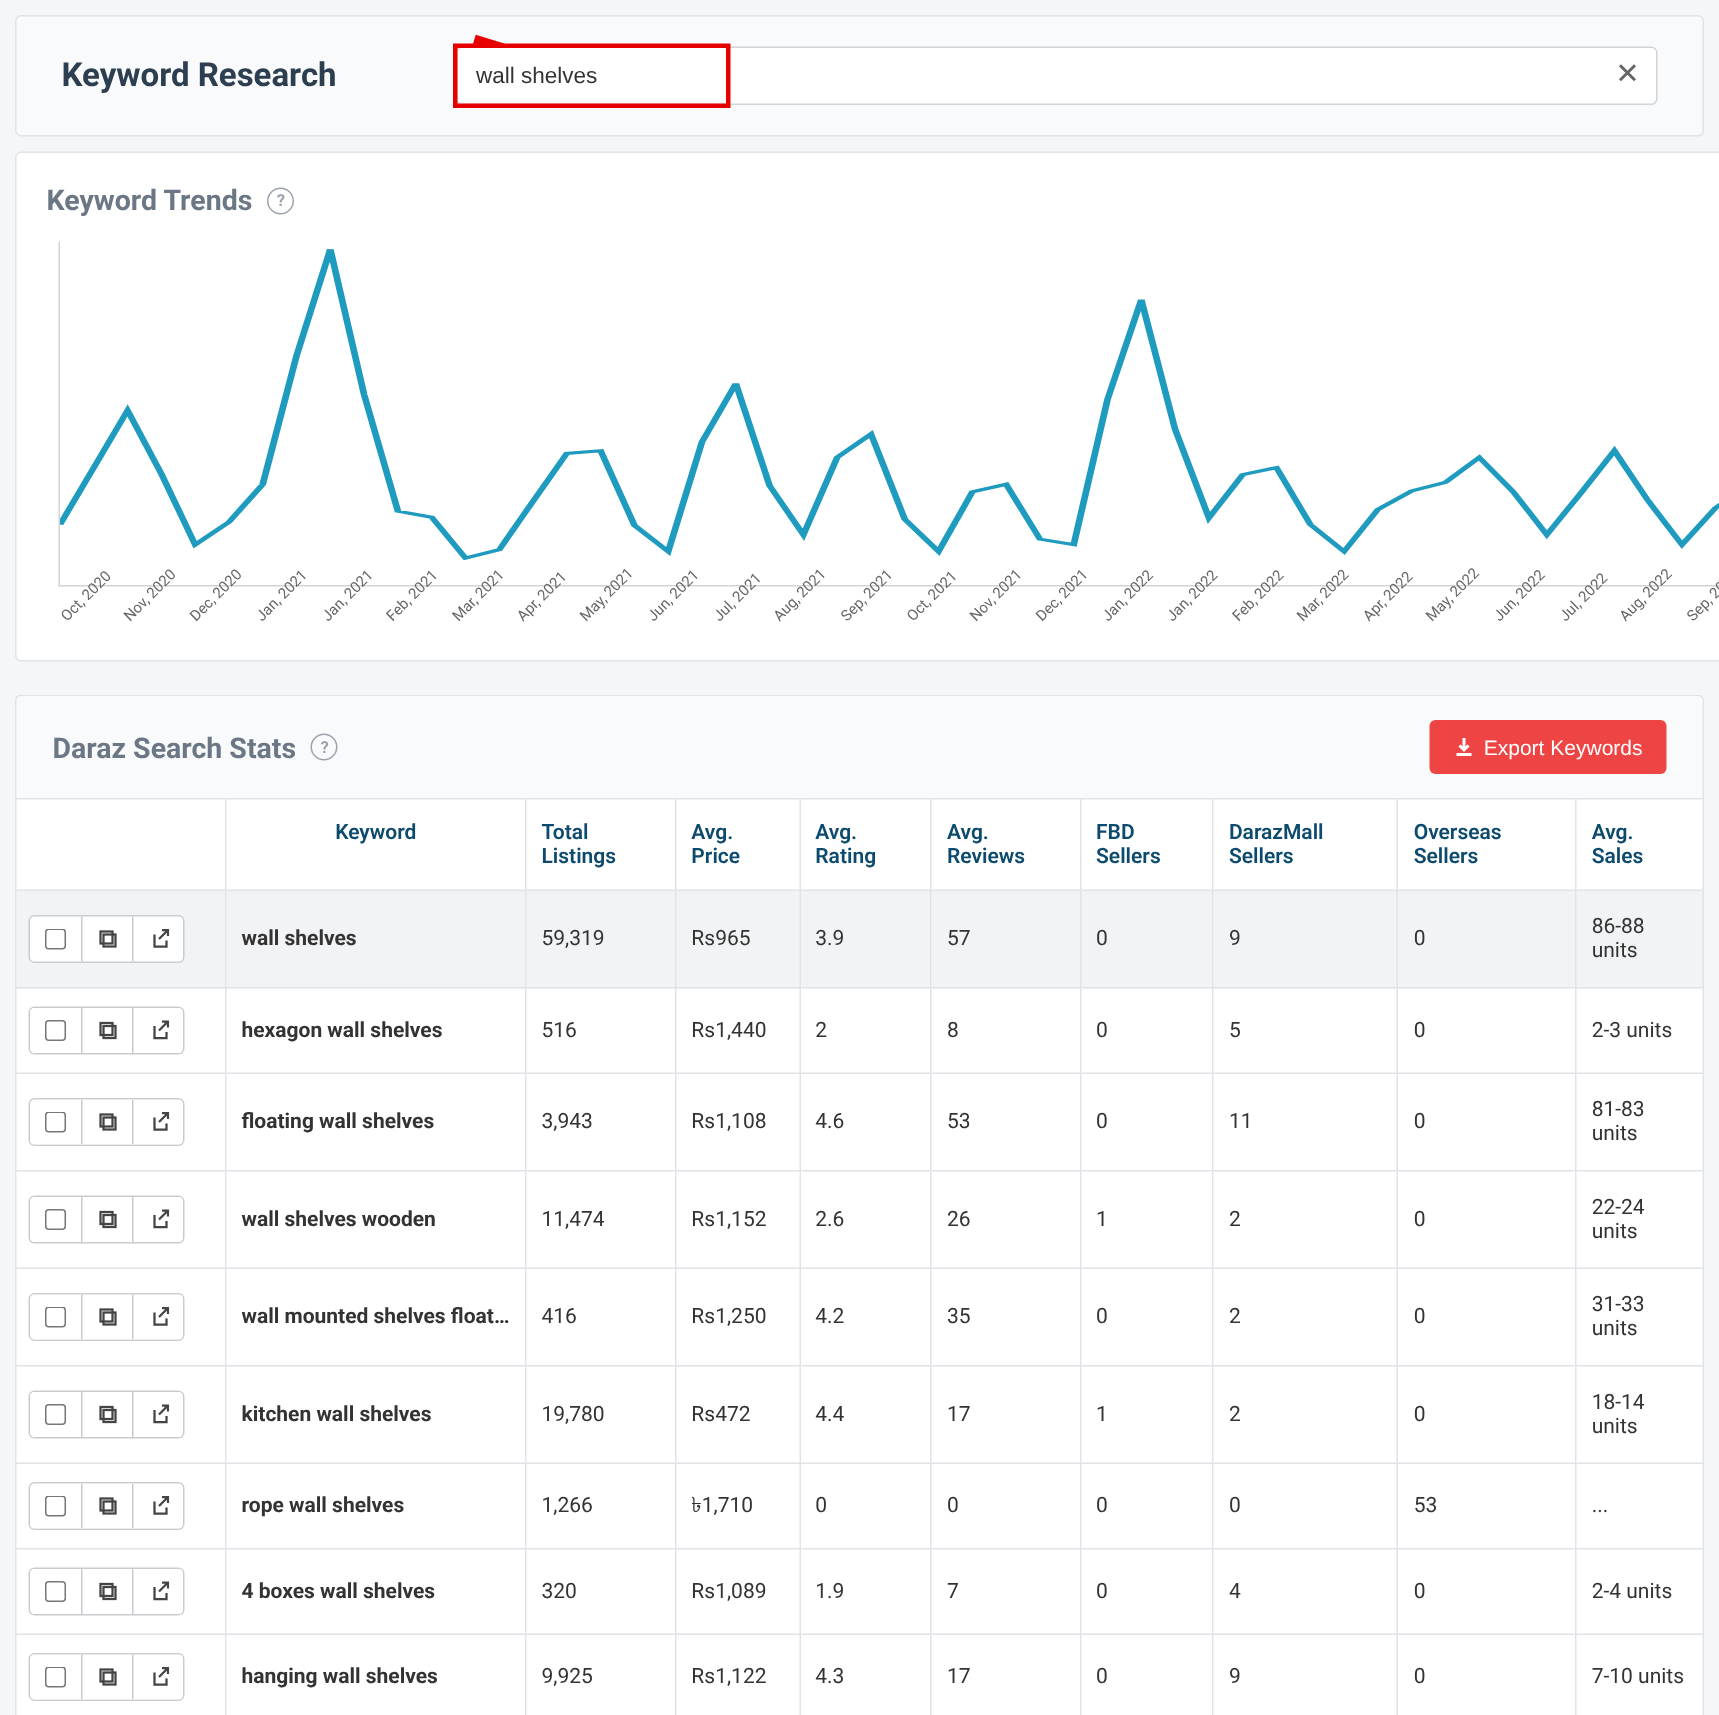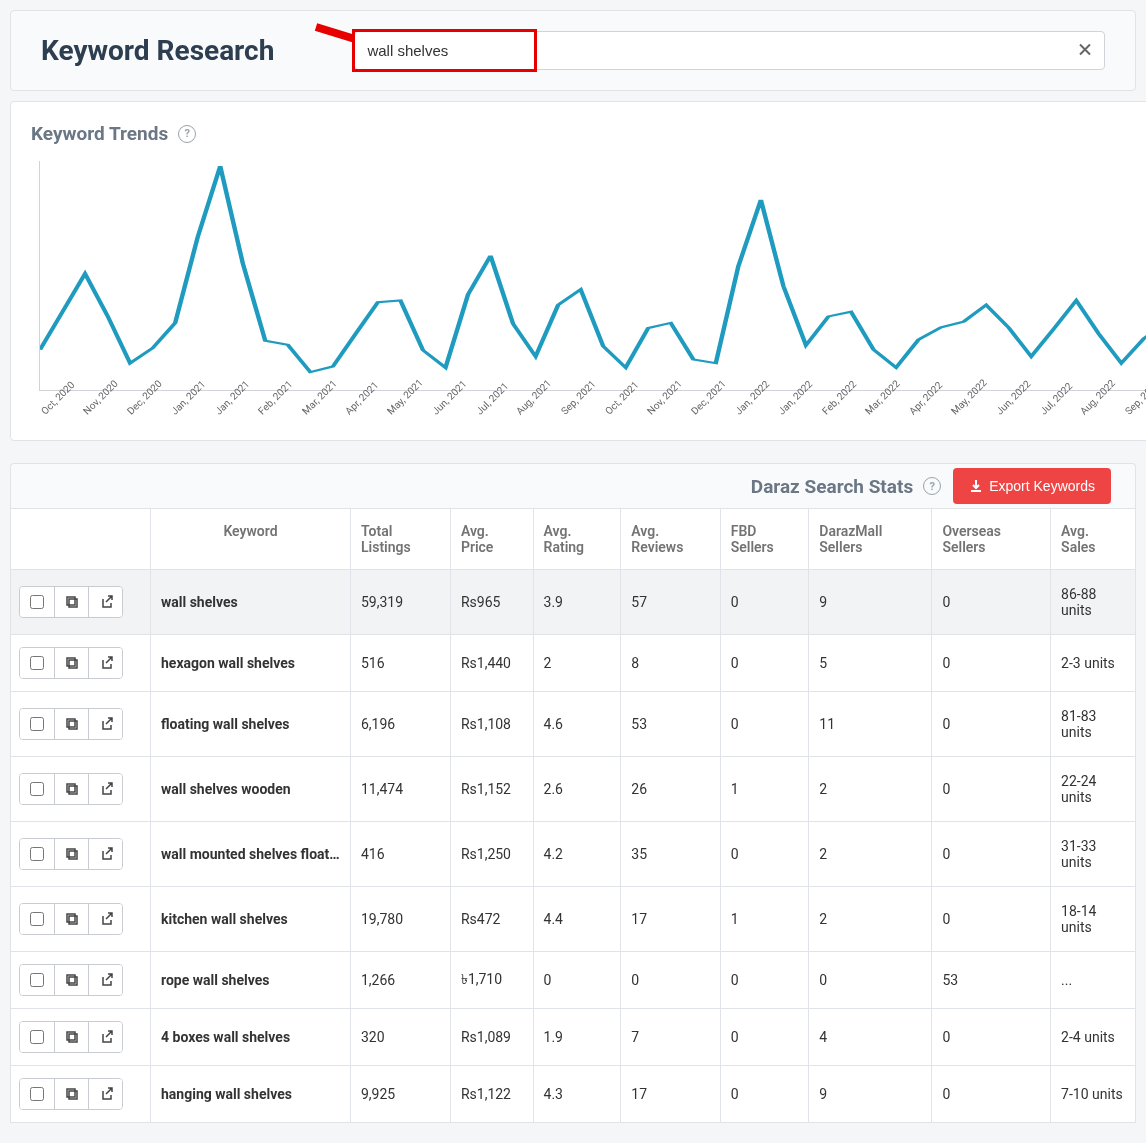--- a/index.html
+++ b/index.html
@@ -1,42 +1,42 @@
 <!DOCTYPE html>
 <html><head>
 <meta charset="utf-8">
 <style>
 * { box-sizing: border-box; margin: 0; padding: 0; }
 body { font-family: -apple-system, BlinkMacSystemFont, "Segoe UI", Roboto, sans-serif; background: #f4f6f8; color: #2c3e50; font-size: 14px; width: 1146px; }
 .header-panel { background: #f9fafb; border: 1px solid #e0e4e8; margin: 10px; border-radius: 4px; padding: 20px 30px; display: flex; align-items: center; position: relative; }
-.page-title { font-size: 28px; font-weight: 700; color: #2c3e50; margin-right: 80px; }
+.page-title { font-size: 22px; font-weight: 700; color: #2c3e50; margin-right: 80px; }
 .search-wrap { flex: 1; position: relative; }
 .search-input { width: 100%; padding: 10px 40px 10px 12px; border: 1px solid #d0d4d8; border-radius: 4px; font-size: 15px; color: #333; }
 .search-highlight { position: absolute; left: -2px; top: -2px; width: 185px; height: calc(100% + 4px); border: 3px solid #e80000; pointer-events: none; }
 .clear-icon { position: absolute; right: 12px; top: 50%; transform: translateY(-50%); color: #666; font-size: 18px; cursor: pointer; }
 .arrow { position: absolute; left: 300px; top: 8px; pointer-events: none; }
 
 .trends-row { display: flex; margin: 10px; gap: 0; }
 .trends-panel { background: #fff; border: 1px solid #e0e4e8; border-radius: 4px; padding: 20px; }
 .kw-trends { flex: 0 0 540px; }
 .section-title { font-size: 19px; font-weight: 700; color: #6b7785; margin-bottom: 16px; display: flex; align-items: center; gap: 10px; }
 .help-icon { display: inline-flex; width: 18px; height: 18px; border: 1.5px solid #9aa3ad; border-radius: 50%; align-items: center; justify-content: center; font-size: 11px; color: #9aa3ad; }
 
 .chart-area { position: relative; height: 230px; border-left: 1px solid #d0d4d8; border-bottom: 1px solid #d0d4d8; margin-left: 8px; }
 .chart-svg { width: 100%; height: 100%; }
 .chart-line { fill: none; stroke: #1f9bbf; stroke-width: 2; }
 .xlabels { display: flex; margin-left: 8px; font-size: 10px; color: #666; }
 .xlabel { flex: 1; transform: rotate(-45deg); transform-origin: left top; white-space: nowrap; margin-top: 18px; }
 
 .stats-panel { margin: 22px 10px 10px; }
-.stats-header { background: #f9fafb; border: 1px solid #e0e4e8; border-bottom: none; padding: 4px 24px; display: flex; justify-content: flex-end; align-items: center; border-radius: 4px 4px 0 0; gap: 12px; }
+.stats-header { background: #f9fafb; border: 1px solid #e0e4e8; border-bottom: none; padding: 16px 24px; display: flex; justify-content: space-between; align-items: center; border-radius: 4px 4px 0 0; gap: 12px; }
 .export-btn { background: #ef4444; color: #fff; border: none; padding: 10px 16px; border-radius: 4px; font-size: 14px; cursor: pointer; display: inline-flex; align-items: center; gap: 6px; }
 
 table { width: 100%; border-collapse: collapse; background: #fff; }
-thead th { text-align: left; padding: 14px 10px; font-size: 14px; font-weight: 600; color: #737373; border: 1px solid #e0e4e8; background: #fff; vertical-align: top; }
+thead th { text-align: left; padding: 14px 10px; font-size: 14px; font-weight: 600; color: #0c4a6e; border: 1px solid #e0e4e8; background: #fff; vertical-align: top; }
 thead th:first-child { text-align: center; padding: 14px 4px; }
 tbody td { padding: 16px 10px; border: 1px solid #e0e4e8; font-size: 14px; color: #333; vertical-align: middle; }
 tbody tr:first-child { background: #f1f3f5; }
 .actions-cell { width: 140px; white-space: nowrap; padding: 12px 8px; }
 .action-group { display: inline-flex; border: 1px solid #c8ccd0; border-radius: 4px; overflow: hidden; }
 .action-btn { width: 34px; height: 30px; display: inline-flex; align-items: center; justify-content: center; border: none; background: #fff; cursor: pointer; color: #444; }
 .action-btn + .action-btn { border-left: 1px solid #c8ccd0; }
 .kw-cell { font-weight: 700; max-width: 200px; overflow: hidden; text-overflow: ellipsis; white-space: nowrap; }
 input[type="checkbox"] { width: 14px; height: 14px; cursor: pointer; }
 </style>
@@ -197,21 +197,21 @@
                   <rect x="2" y="2" width="8" height="8" fill="none" stroke="#444" stroke-width="1.5"></rect>
                 </svg>
               </span>
               <span class="action-btn">
                 <svg width="14" height="14" viewBox="0 0 14 14">
                   <path d="M4 4 L4 12 L12 12 L12 8 M7 7 L13 1 M9 1 L13 1 L13 5" fill="none" stroke="#444" stroke-width="1.5"></path>
                 </svg>
               </span>
             </span></td>
           <td class="kw-cell">floating wall shelves</td>
-          <td>6,196</td>
+          <td>3,943</td>
           <td>Rs1,108</td>
           <td>4.6</td>
           <td>53</td>
           <td>0</td>
           <td>11</td>
           <td>0</td>
           <td>81-83 units</td>
         </tr>
         <tr>
           <td class="actions-cell"><span class="action-group">

